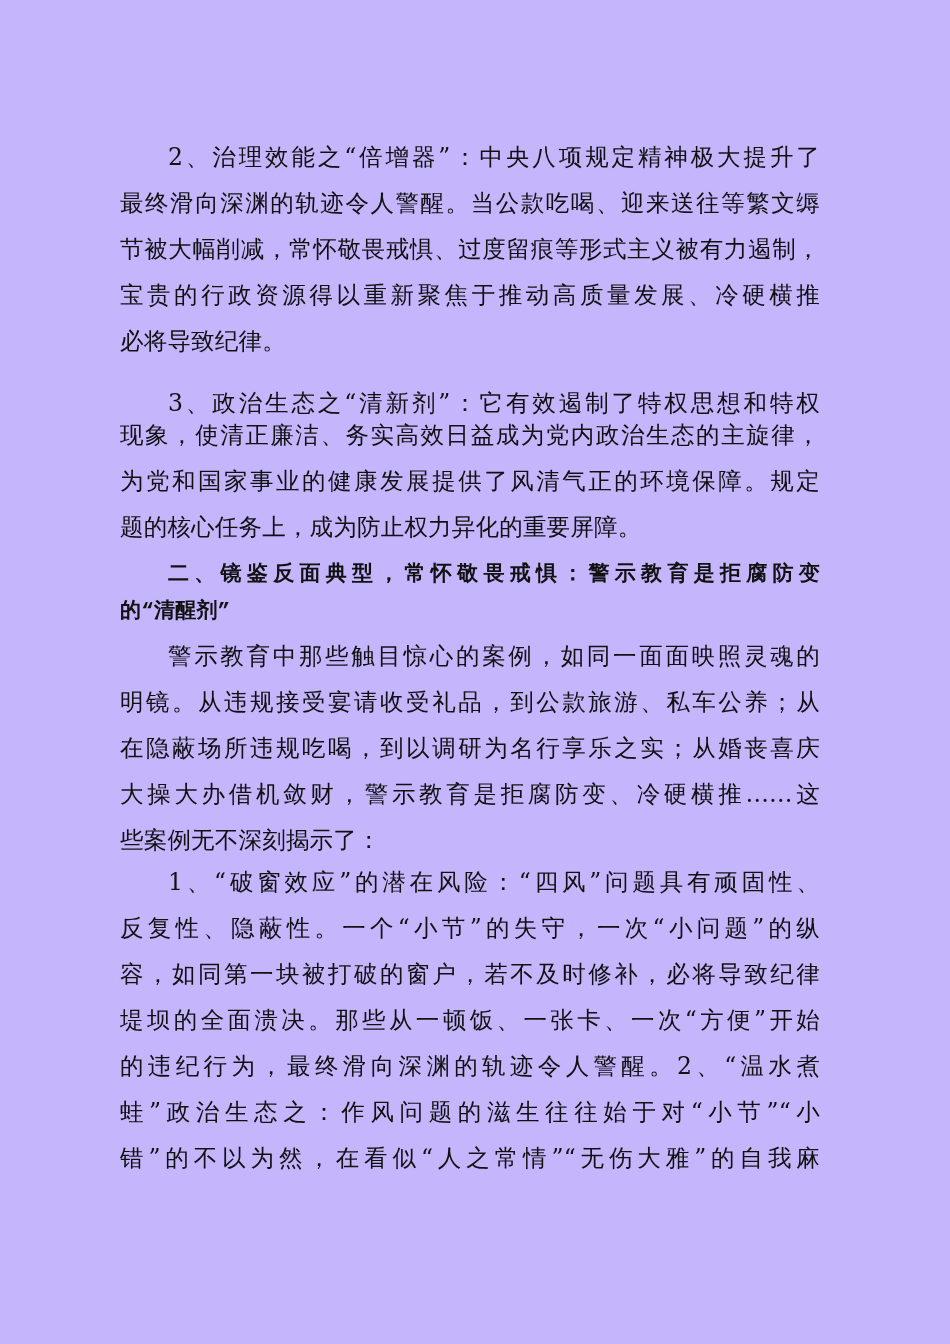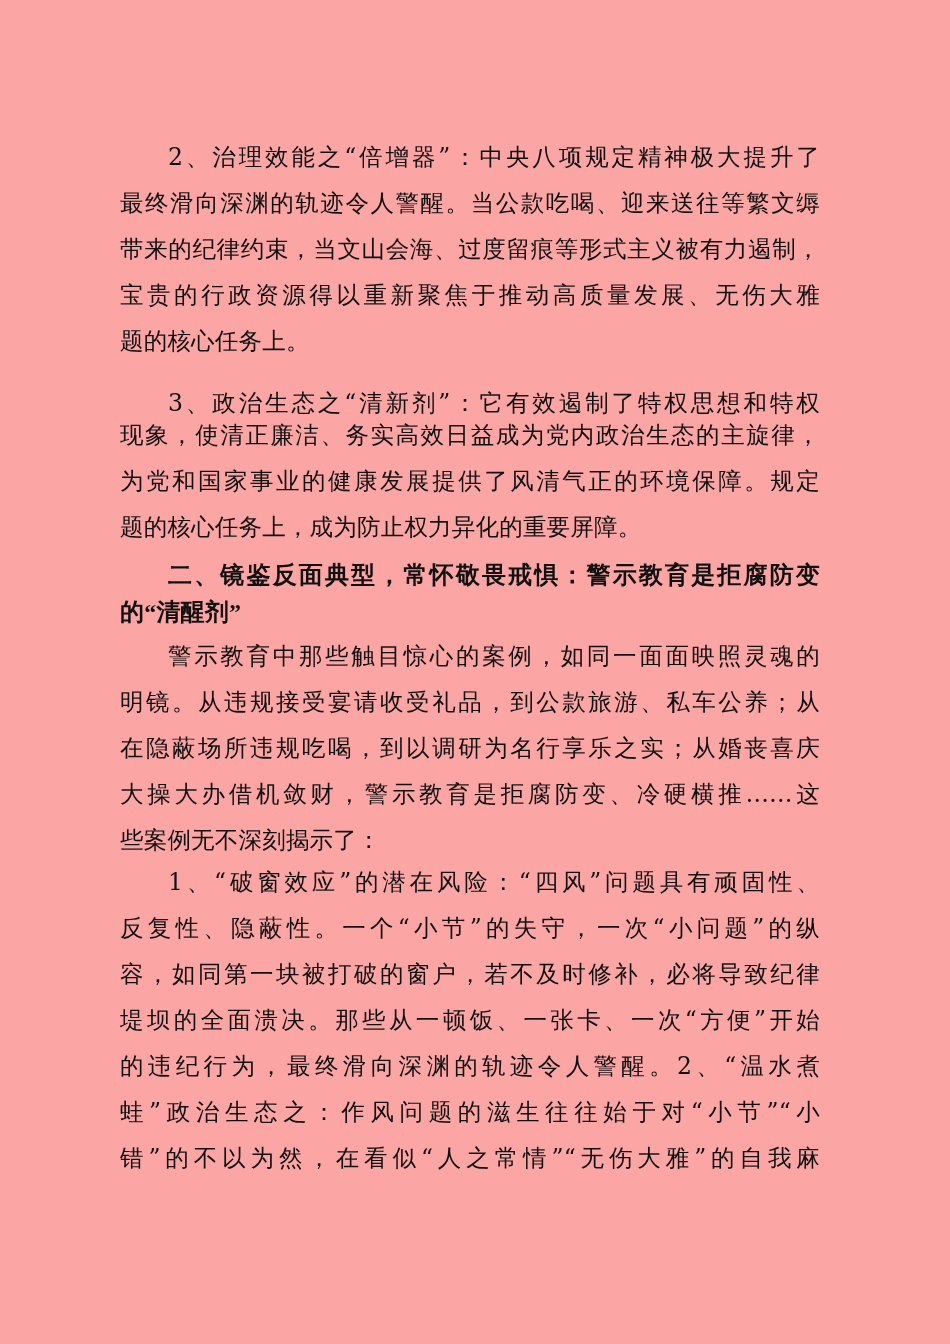--- a/index.html
+++ b/index.html
@@ -1,36 +1,36 @@
 <!DOCTYPE html>
 <html><head>
 <meta charset="utf-8">
 <style>
   html, body { margin: 0; padding: 0; background: #ffffff; }
   body { width: 950px; height: 1344px; position: relative; overflow: hidden;
          font-family: "DejaVu Serif", "Liberation Serif", serif; color: #111; }
-  .page { position: absolute; left: 0; top: 0; width: 950px; height: 1344px; background: #fca5a5; }
+  .page { position: absolute; left: 0; top: 0; width: 950px; height: 1344px; background: #c4b5fd; }
   .line { position: absolute; left: 120px; width: 700px; font-size: 23.5px; line-height: 30px;
           height: 30px; white-space: nowrap; text-align: justify; text-align-last: justify;
           letter-spacing: 0.2px; }
   .line.indent { left: 168px; width: 652px; }
   .line.last { text-align-last: left; }
-  .line.heading { font-family: Liberation Serif, serif; font-weight: bold; font-size: 24px; }
+  .line.heading { font-family: Liberation Mono, monospace; font-weight: bold; font-size: 21px; }
 </style>
 </head>
 <body>
 
 <div class="page">
 
   <div>
     <div class="line indent" style="top:142px">2、治理效能之“倍增器”：中央八项规定精神极大提升了</div>
     <div class="line" style="top:188px">最终滑向深渊的轨迹令人警醒。当公款吃喝、迎来送往等繁文缛</div>
-    <div class="line" style="top:234px">带来的纪律约束，当文山会海、过度留痕等形式主义被有力遏制，</div>
-    <div class="line" style="top:280px">宝贵的行政资源得以重新聚焦于推动高质量发展、无伤大雅</div>
-    <div class="line last" style="top:326px">题的核心任务上。</div>
+    <div class="line" style="top:234px">节被大幅削减，常怀敬畏戒惧、过度留痕等形式主义被有力遏制，</div>
+    <div class="line" style="top:280px">宝贵的行政资源得以重新聚焦于推动高质量发展、冷硬横推</div>
+    <div class="line last" style="top:326px">必将导致纪律。</div>
   </div>
 
   <div>
     <div class="line indent" style="top:388px">3、政治生态之“清新剂”：它有效遏制了特权思想和特权</div>
     <div class="line" style="top:420px">现象，使清正廉洁、务实高效日益成为党内政治生态的主旋律，</div>
     <div class="line" style="top:466px">为党和国家事业的健康发展提供了风清气正的环境保障。规定</div>
     <div class="line last" style="top:512px">题的核心任务上，成为防止权力异化的重要屏障。</div>
   </div>
 
   <div>

